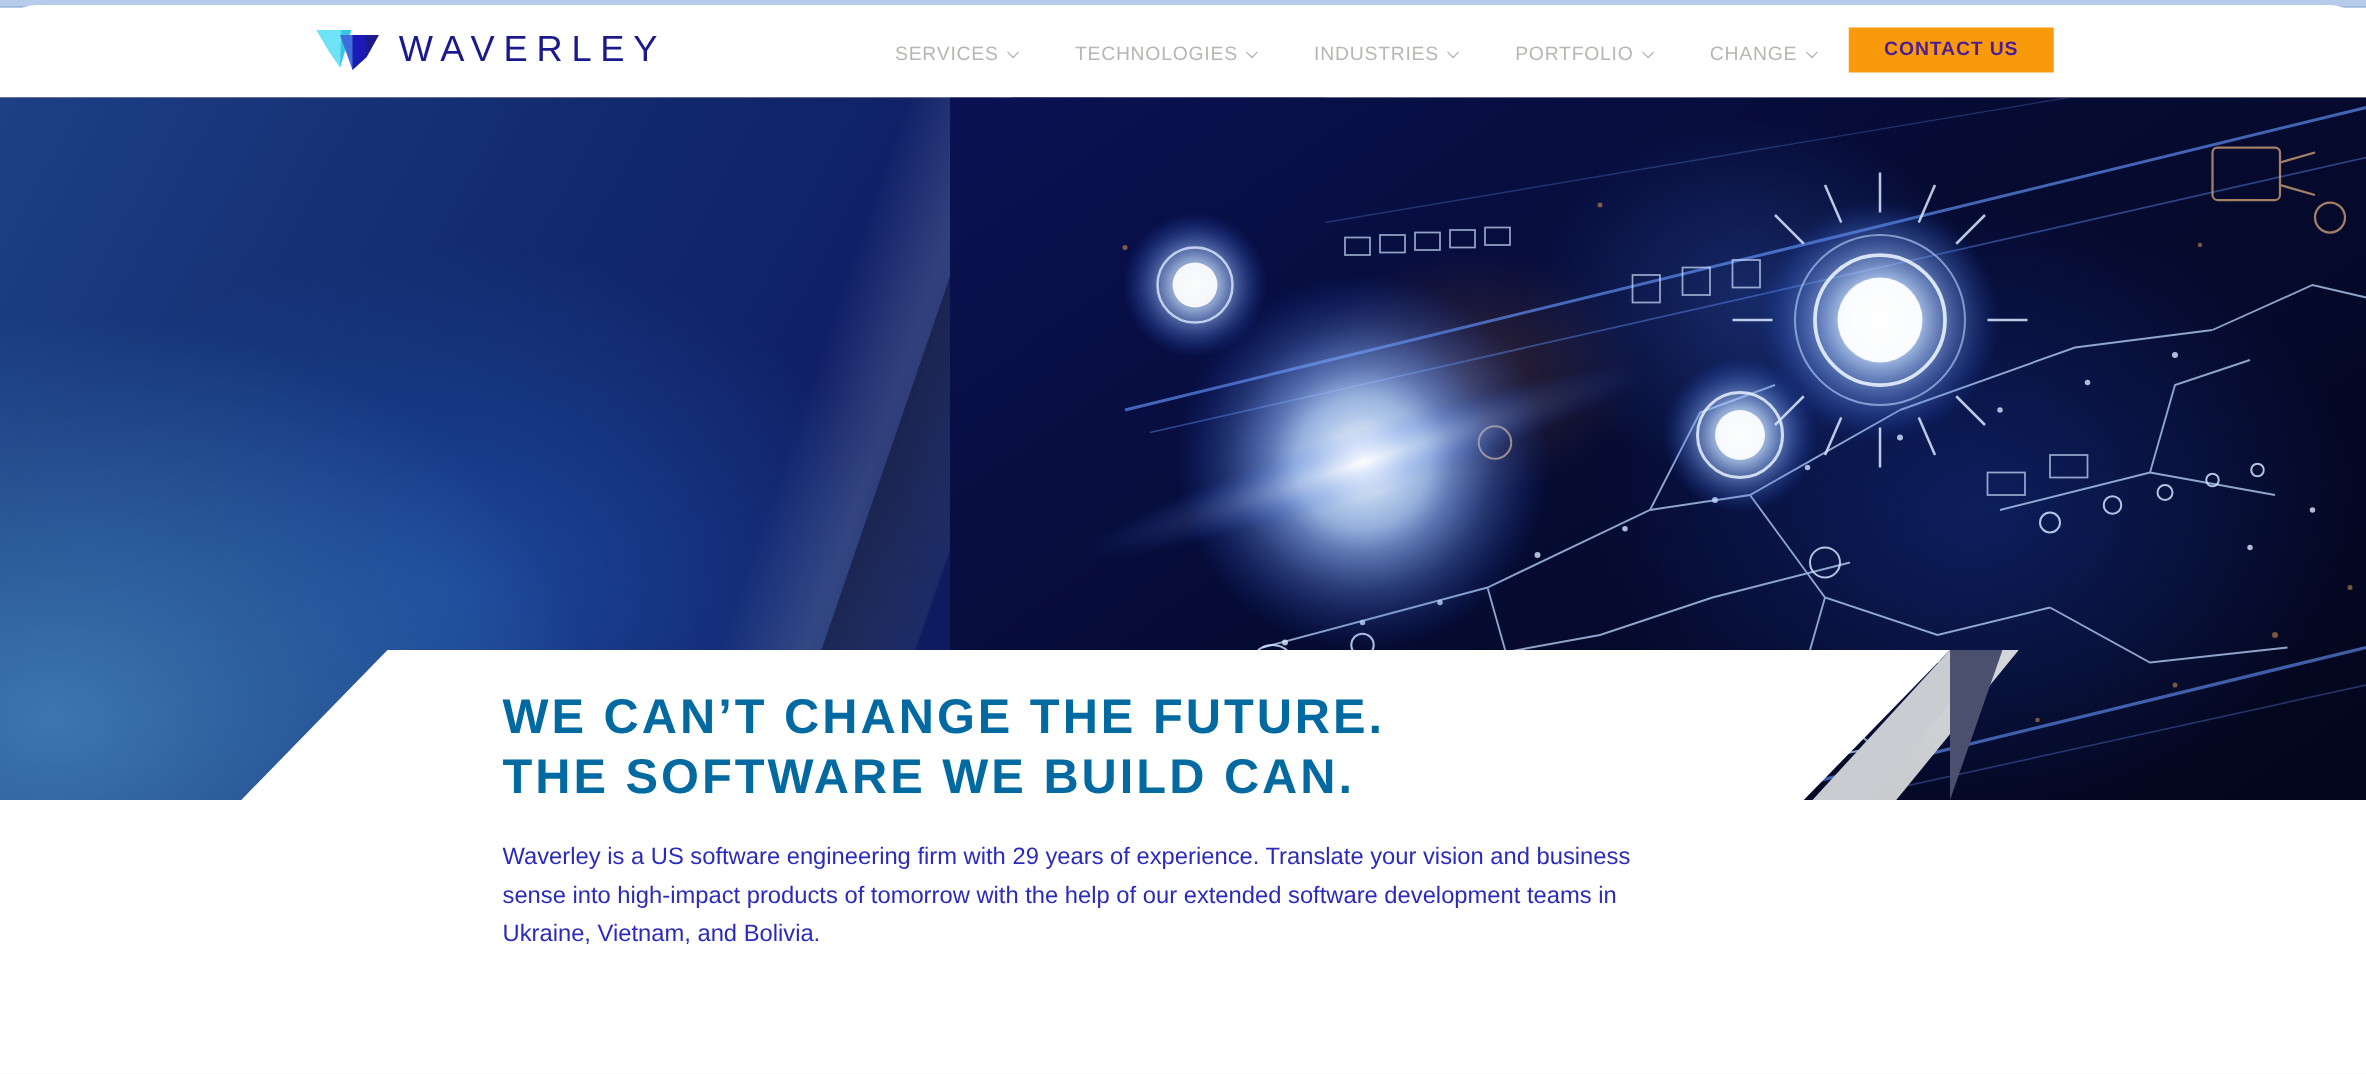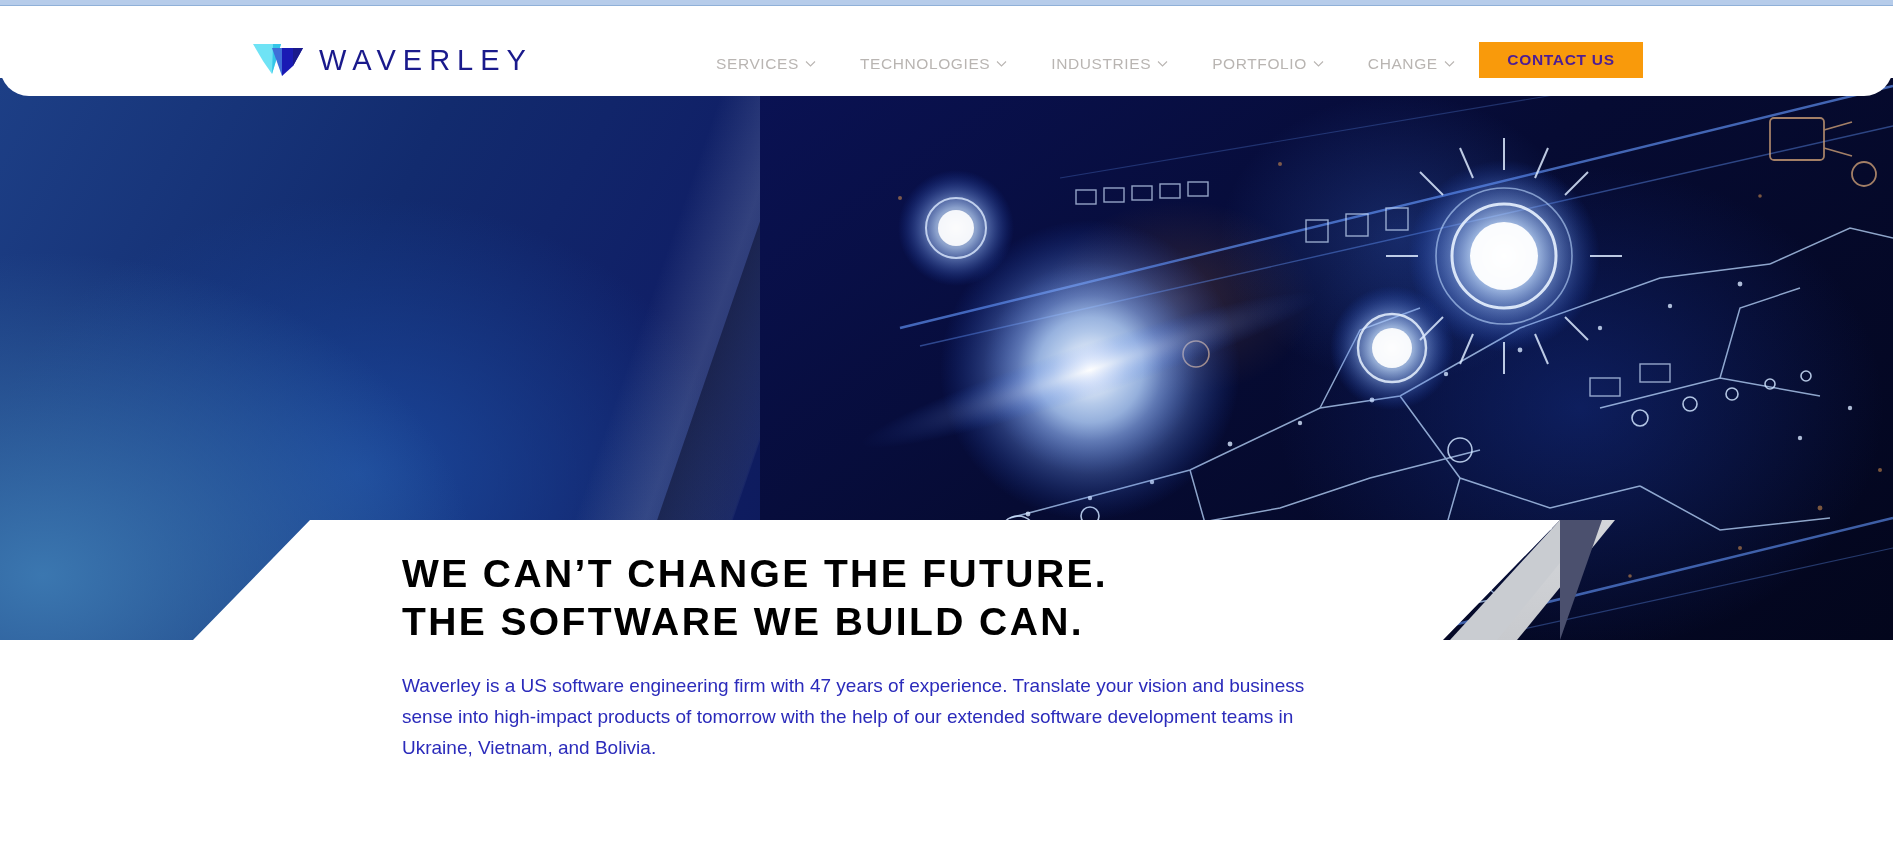--- a/index.html
+++ b/index.html
@@ -27,21 +27,21 @@
     top: 0; left: 0;
     width: 1893px;
     height: 6px;
     background: #b6ccea;
     border-bottom: 1px solid #8fb0d8;
   }
 
   
   .header {
     position: absolute;
-    top: 24px; left: 0;
+    top: 4px; left: 0;
     width: 1893px;
     height: 72px;
     background: #ffffff;
     display: flex;
     align-items: center;
     z-index: 40;
     border-radius: 29px;
   }
 
   .logo {
@@ -223,21 +223,21 @@
 
   
   .content {
     position: absolute;
     z-index: 30;
     left: 402px;
     top: 550px;
     width: 1100px;
   }
   .headline {
-    color: #000000;
+    color: #0369a1;
     font-size: 39px;
     font-weight: bold;
     letter-spacing: 2.4px;
     line-height: 48px;
     white-space: nowrap;
   }
   .subcopy {
     margin-top: 24px;
     color: #2b2bbb;
     font-size: 19px;
@@ -424,21 +424,21 @@
   <div class="panel"></div>
   <div class="stripe stripe-grey"></div>
   <div class="stripe stripe-light"></div>
   <div class="stripe stripe-dark"></div>
 
   <div class="content">
     <h1 class="headline">
       <span>WE CAN’T CHANGE THE FUTURE.</span><br>
       <span>THE SOFTWARE WE BUILD CAN.</span>
     </h1>
-    <p class="subcopy">Waverley is a US software engineering firm with 47 years of experience. Translate your vision and business sense into high-impact products of tomorrow with the help of our extended software development teams in Ukraine, Vietnam, and Bolivia.</p>
+    <p class="subcopy">Waverley is a US software engineering firm with 29 years of experience. Translate your vision and business sense into high-impact products of tomorrow with the help of our extended software development teams in Ukraine, Vietnam, and Bolivia.</p>
   </div>
 
   <div class="header">
 
     <div class="logo">
       <div class="logo-mark">
         <svg width="52" height="32" viewBox="0 0 52 32">
           <polygon points="0,0 20,0 10,17" fill="#6fe3f5"></polygon>
           <polygon points="10,0 28,0 19,30 10,17" fill="#6fe3f5"></polygon>
           <polygon points="20,0 28,0 19,30" fill="#35c6e8"></polygon>

